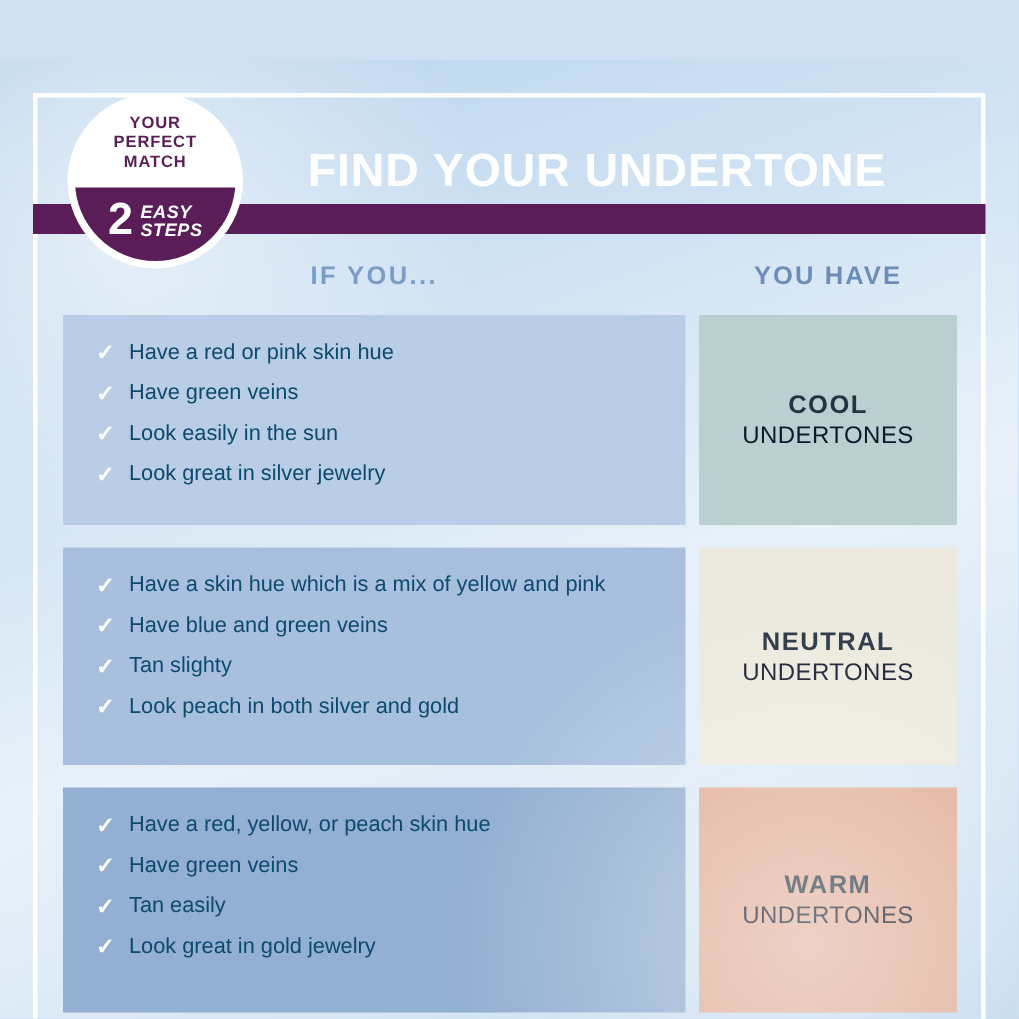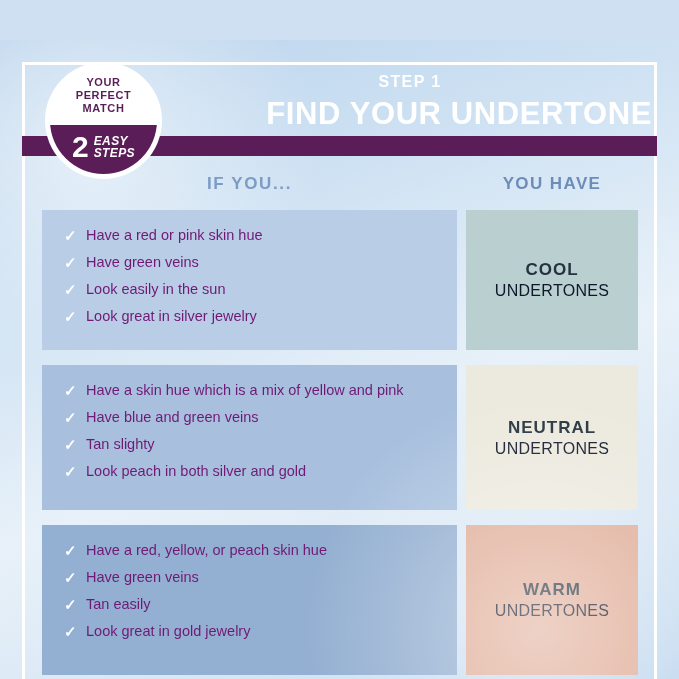--- a/index.html
+++ b/index.html
@@ -142,24 +142,24 @@
     top: 33px;
     width: 460px;
     text-align: center;
     color: #ffffff;
     font-size: 16px;
     font-weight: bold;
     letter-spacing: 1.4px;
   }
   .main-title {
     position: absolute;
-    left: 192px;
+    left: 168px;
     top: 56px;
     width: 460px;
-    text-align: right;
+    text-align: center;
     color: #ffffff;
     font-size: 31px;
     font-weight: bold;
     letter-spacing: 0.6px;
   }
 
   
   .col-head-if {
     position: absolute;
     left: 42px;
@@ -213,21 +213,21 @@
   }
   .check {
     flex: 0 0 auto;
     width: 22px;
     color: #ffffff;
     font-size: 15px;
     line-height: 19px;
     font-weight: bold;
   }
   .item-text {
-    color: #701a75;
+    color: #0c4a6e;
     font-size: 14.5px;
     line-height: 19px;
   }
 
   .result {
     position: absolute;
     top: 0;
     left: 424px;
     width: 172px;
     height: 100%;
@@ -272,21 +272,20 @@
       <div class="badge-bot">
         <div class="badge-num">2</div>
         <div class="badge-steps">
           <div>EASY</div>
           <div>STEPS</div>
         </div>
       </div>
     </div>
   </div>
 
-  <div class="step-label">STEP 1</div>
   <div class="main-title">FIND YOUR UNDERTONE</div>
 
   <div class="col-head-if">IF YOU...</div>
   <div class="col-head-have">YOU HAVE</div>
 
   <div class="row row-1">
     <div class="criteria criteria-1">
       <div class="item">
         <span class="check">✓</span>
         <span class="item-text">Have a red or pink skin hue</span>

